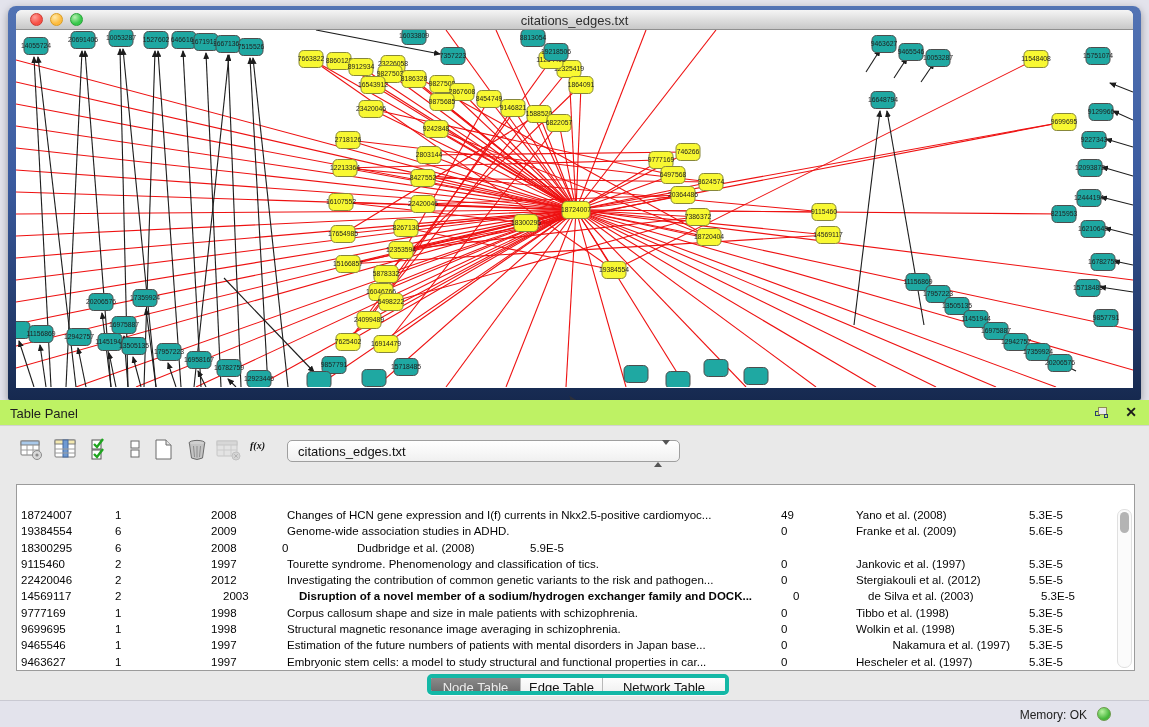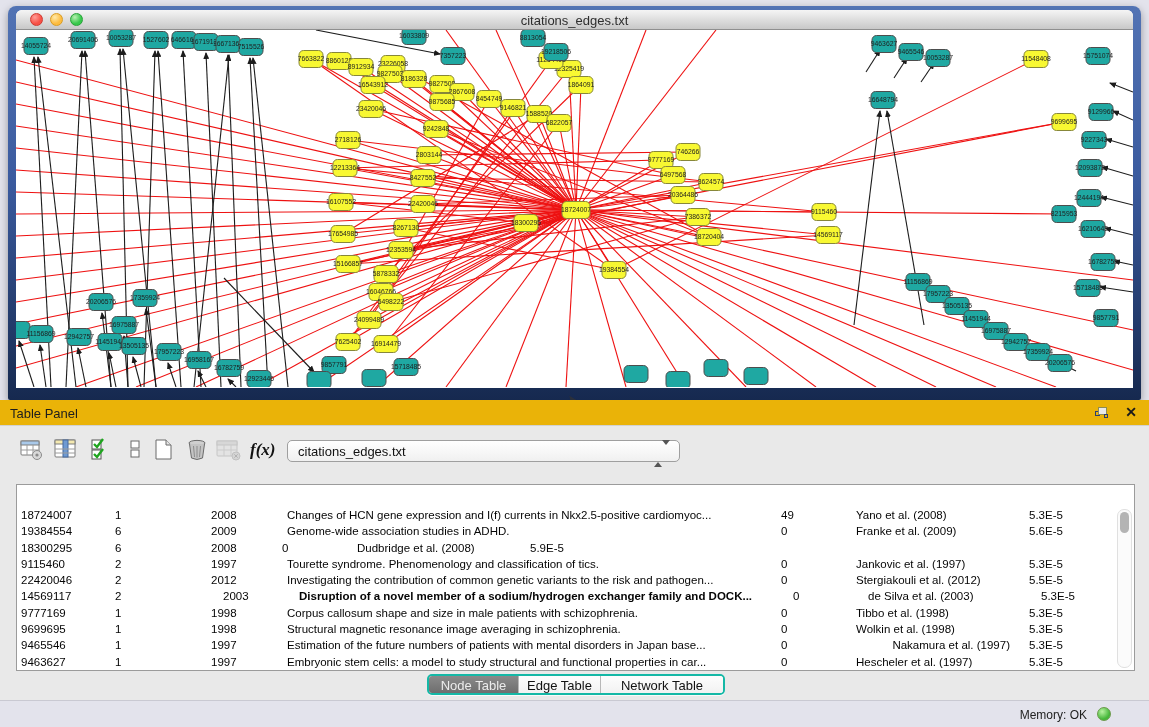--- a/index.html
+++ b/index.html
@@ -19,51 +19,51 @@
   .t-red { left:14px;  background:radial-gradient(circle at 35% 30%,#ff9d96,#f85147 60%); border:1px solid #ce3a31; }
   .t-yel { left:34px;  background:radial-gradient(circle at 35% 30%,#ffe9a8,#fdbc40 60%); border:1px solid #d89c23; }
   .t-grn { left:54px;  background:radial-gradient(circle at 35% 30%,#b8f0b0,#37c84c 60%); border:1px solid #28a138; }
   .win-title { position:absolute; left:0; right:0; top:3px; text-align:center;
     font-size:13px; color:#2e2e2e; }
   .net-canvas { position:relative; width:1117px; height:357px; background:#fff; }
   .net-canvas svg { position:absolute; left:0; top:0; }
 
   
   .panel { position:absolute; left:0; top:400px; width:1149px; height:300px; background:#e9e9e9; }
-  .panel-header { position:relative; height:26px; background:#eab308; border-bottom:1px solid #d2d2d2;}
+  .panel-header { position:relative; height:26px; background:#bef264; border-bottom:1px solid #d2d2d2;}
   .panel-title { position:absolute; left:10px; top:6px; font-size:13px; color:#1d1d1d; }
   .float-icon { position:absolute; right:40px; top:7px; width:14px; height:12px; }
   .float-icon .sq1 { position:absolute; left:3px; top:0; width:9px; height:8px; border:1px solid #8c8c52; background:#e9e9e9;}
   .float-icon .sq2 { position:absolute; left:0; top:4px; width:5px; height:5px; border:1px solid #2c3e6e; }
   .float-icon .sq3 { position:absolute; left:9px; top:7px; width:4px; height:4px; border:1px solid #2c3e6e; }
   .close-icon { position:absolute; right:12px; top:4px; font-size:14px; font-weight:bold; color:#1a1a1a; cursor:default;}
 
   .toolbar { position:absolute; left:0; top:30px; width:1149px; height:40px; }
   .tb-icon { position:absolute; top:8px; width:24px; height:24px; }
-  .fx { font-family:"Liberation Serif", serif; font-style:italic; font-weight:bold; font-size:17px; color:#111; }
+  .fx { font-family:"Liberation Serif", serif; font-style:italic; font-weight:bold; font-size:10px; color:#111; }
   .combo { position:absolute; left:287px; top:10px; width:393px; height:22px;
     background:linear-gradient(180deg,#ffffff,#f0f0f0); border:1px solid #9f9f9f; border-radius:5px; }
   .combo-text { position:absolute; left:10px; top:3px; font-size:13px; color:#111; }
   .combo-arrows { position:absolute; right:9px; top:4px; }
   .combo-arrows .up { width:0; height:0; border-left:4px solid transparent; border-right:4px solid transparent; border-bottom:5px solid #555; margin-bottom:3px;}
   .combo-arrows .dn { width:0; height:0; border-left:4px solid transparent; border-right:4px solid transparent; border-top:5px solid #555;}
 
   .grid { position:absolute; left:16px; top:84px; width:1119px; height:187px;
     background:#fff; border:1px solid #9b9b9b; }
   .grid-header { position:absolute; left:0; top:0; height:22px; display:flex; border-bottom:1px solid #9b9b9b;}
   .gh-cell { height:22px; background:linear-gradient(180deg,#d8ecf6,#c4e2ef); border-right:1px solid #9fc3d4;
     font-size:12px; color:#1b1b1b; text-align:center; line-height:21px; overflow:hidden; white-space:nowrap;}
   .grid-body { position:absolute; left:0; top:22px; right:0; bottom:0; overflow:hidden; }
   .g-row { display:flex; height:16.3px; }
   .g-cell { font-size:11.5px; color:#050505; line-height:16px; overflow:hidden; white-space:nowrap; }
   .vscroll { position:absolute; right:2px; top:24px; bottom:2px; width:15px; background:#fbfbfb; border:1px solid #e0e0e0; border-radius:7px;}
   .vthumb { position:absolute; left:2px; top:2px; width:9px; height:21px; background:#b4b4b4; border-radius:5px; }
 
   .tabs { position:absolute; left:427px; top:274px; height:21px; display:flex;
-    border:2px solid #14b8a6; border-radius:5px; overflow:hidden; background:#fdfdfd; box-shadow:0 1px 0 rgba(255,255,255,.7);}
+    border:4px solid #14b8a6; border-radius:5px; overflow:hidden; background:#fdfdfd; box-shadow:0 1px 0 rgba(255,255,255,.7);}
   .tab { height:100%; font-size:13px; text-align:center; line-height:19px; color:#111; background:linear-gradient(180deg,#fdfdfd,#f2f2f2); border-right:1px solid #b8b8b8;}
   .tab:last-child { border-right:none; }
   .tab.active { background:linear-gradient(180deg,#8a8a8a,#6e6e6e); color:#ececec; }
 
   .statusbar { position:absolute; left:0; top:700px; width:1149px; height:27px;
     background:#e3e3ec; border-top:1px solid #c9c9d2; }
   .mem-label { position:absolute; right:62px; top:7px; font-size:12px; color:#222; }
   .mem-dot { position:absolute; right:38px; top:6px; width:14px; height:14px; border-radius:50%;
     background:radial-gradient(circle at 35% 30%,#b8f2a0,#46b73a 65%); border:1px solid #6a9a4a; }
 

